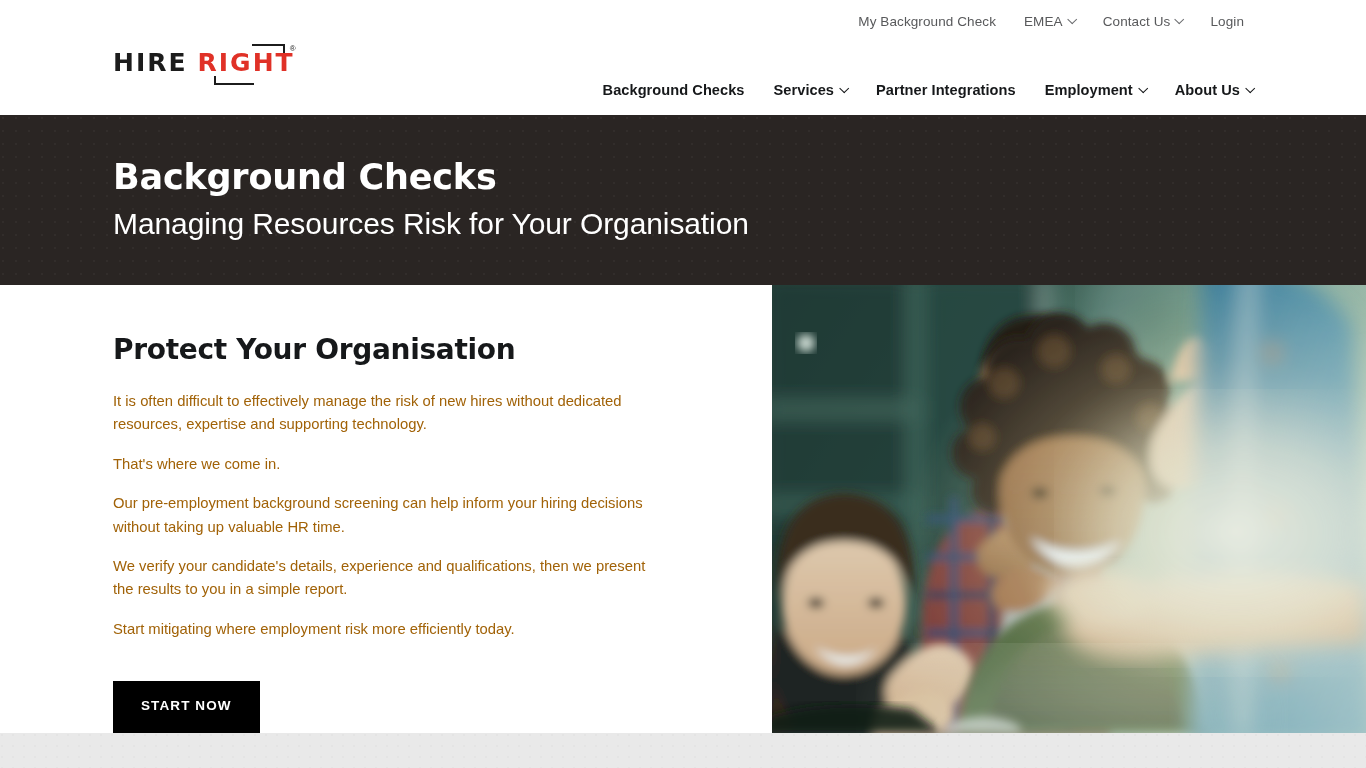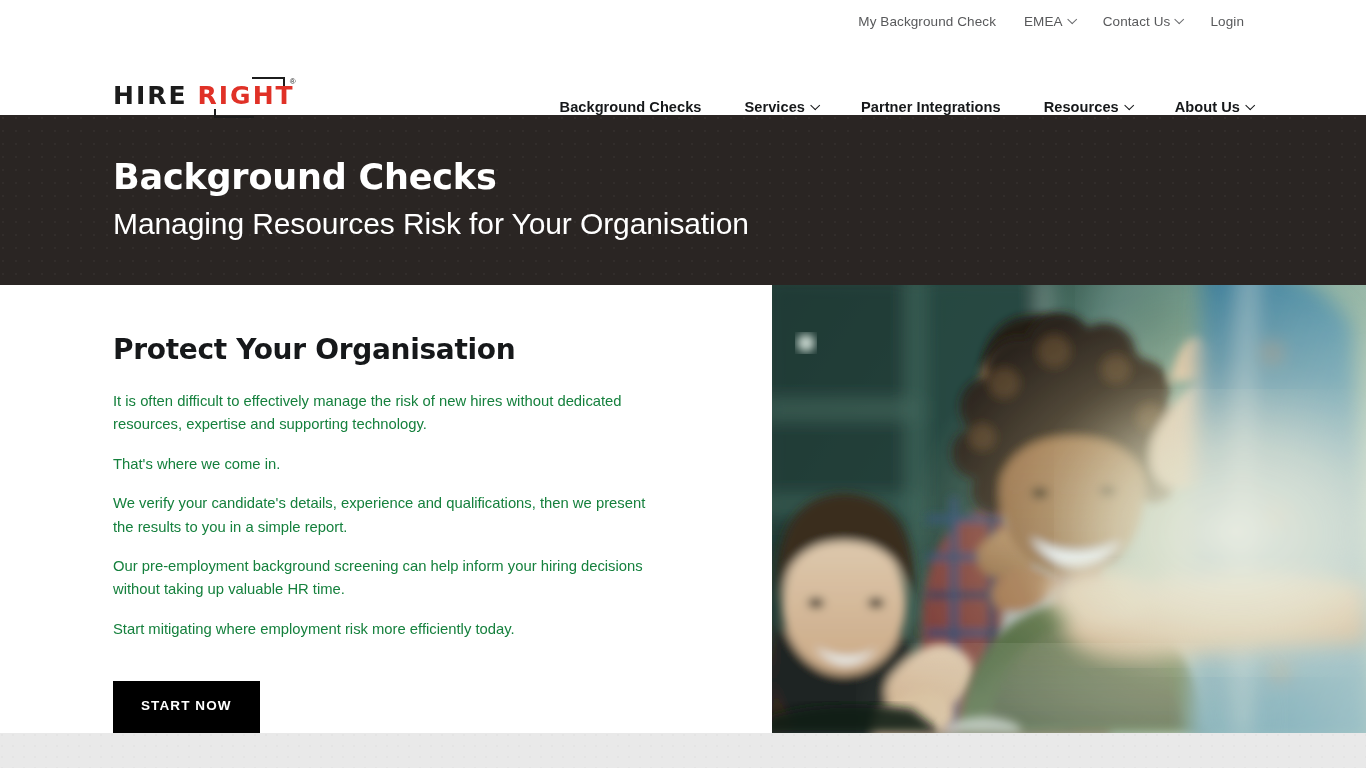--- a/index.html
+++ b/index.html
@@ -38,24 +38,25 @@
     width:7px; height:7px;
     border-right:1.2px solid #6c6d70;
     border-bottom:1.2px solid #6c6d70;
     transform:rotate(45deg) translate(-1px,-2px);
   }
 
   
   .main-header {
     height:73px;
     display:flex;
-    align-items:flex-end;
+    align-items:flex-start;
     background:#ffffff;
     padding:0 113px;
     position:relative;
+    flex-direction:column;
   }
 
   
   .logo { position:relative; display:flex; align-items:flex-start; height:40px; cursor:pointer;}
   .logo-type {
     font-family:"DejaVu Sans", sans-serif;
     font-weight:bold;
     font-size:25px;
     letter-spacing:2.0px;
     line-height:30px;
@@ -90,21 +91,21 @@
   
   .main-nav {
     margin-left:auto;
     display:flex;
     align-items:center;
   }
   .nav-item {
     font-size:14.6px;
     font-weight:bold;
     color:#16181a;
-    margin-left:43px;
+    margin-left:29px;
     display:flex;
     align-items:center;
     gap:6px;
     cursor:pointer;
     white-space:nowrap;
     letter-spacing:.05px;
   }
   .nav-item:first-child { margin-left:0; }
   .chev-dark {
     display:inline-block;
@@ -157,21 +158,21 @@
     font-family:"DejaVu Sans", sans-serif;
     font-size:28px;
     font-weight:bold;
     color:#16181a;
     letter-spacing:-.3px;
     margin-bottom:24px;
   }
   .para {
     font-size:14.8px;
     line-height:1.58;
-    color:#15803d;
+    color:#a16207;
     margin-bottom:16px;
     max-width:645px;
   }
   .cta {
     display:inline-block;
     margin-top:24px;
     background:#000000;
     color:#ffffff;
     font-size:13.5px;
     font-weight:bold;
@@ -241,21 +242,21 @@
       <span>Background Checks</span>
     </div>
     <div class="nav-item">
       <span>Services</span>
       <span class="chev-dark"></span>
     </div>
     <div class="nav-item">
       <span>Partner Integrations</span>
     </div>
     <div class="nav-item">
-      <span>Resources</span>
+      <span>Employment</span>
       <span class="chev-dark"></span>
     </div>
     <div class="nav-item">
       <span>About Us</span>
       <span class="chev-dark"></span>
     </div>
   </nav>
 
 </div>
 
@@ -263,22 +264,22 @@
   <h1 class="hero-title">Background Checks</h1>
   <div class="hero-sub">Managing Resources Risk for Your Organisation</div>
 </section>
 
 <div class="content-row">
 
   <div class="content-left">
     <h2 class="section-title">Protect Your Organisation</h2>
     <p class="para">It is often difficult to effectively manage the risk of new hires without dedicated resources, expertise and supporting technology.</p>
     <p class="para">That's where we come in.</p>
+    <p class="para">Our pre-employment background screening can help inform your hiring decisions without taking up valuable HR time.</p>
     <p class="para">We verify your candidate's details, experience and qualifications, then we present the results to you in a simple report.</p>
-    <p class="para">Our pre-employment background screening can help inform your hiring decisions without taking up valuable HR time.</p>
     <p class="para">Start mitigating where employment risk more efficiently today.</p>
     <button class="cta">START NOW</button>
   </div>
 
   <div class="content-photo">
     <svg class="photo-svg" viewBox="0 0 594 448" preserveAspectRatio="xMidYMid slice">
       <defs>
         <linearGradient id="bgWall" x1="0" y1="0" x2="1" y2="0.5">
           <stop offset="0%" stop-color="#26423c"></stop>
           <stop offset="35%" stop-color="#35554c"></stop>

